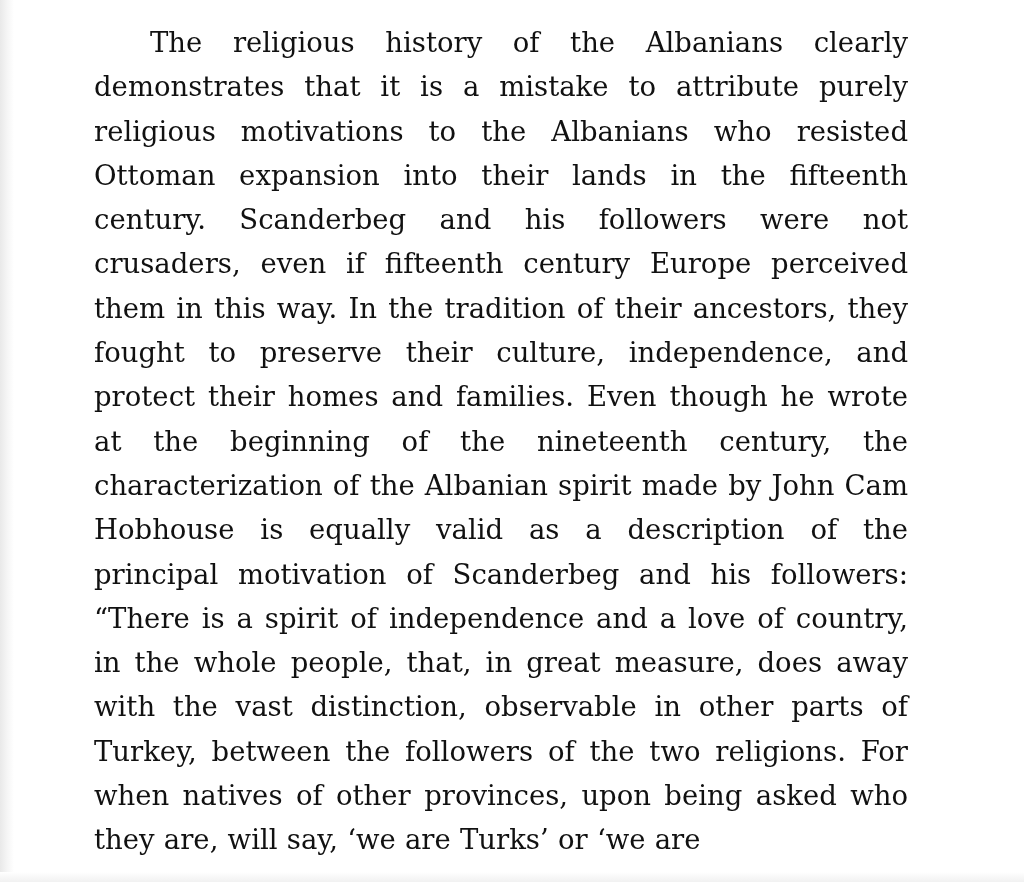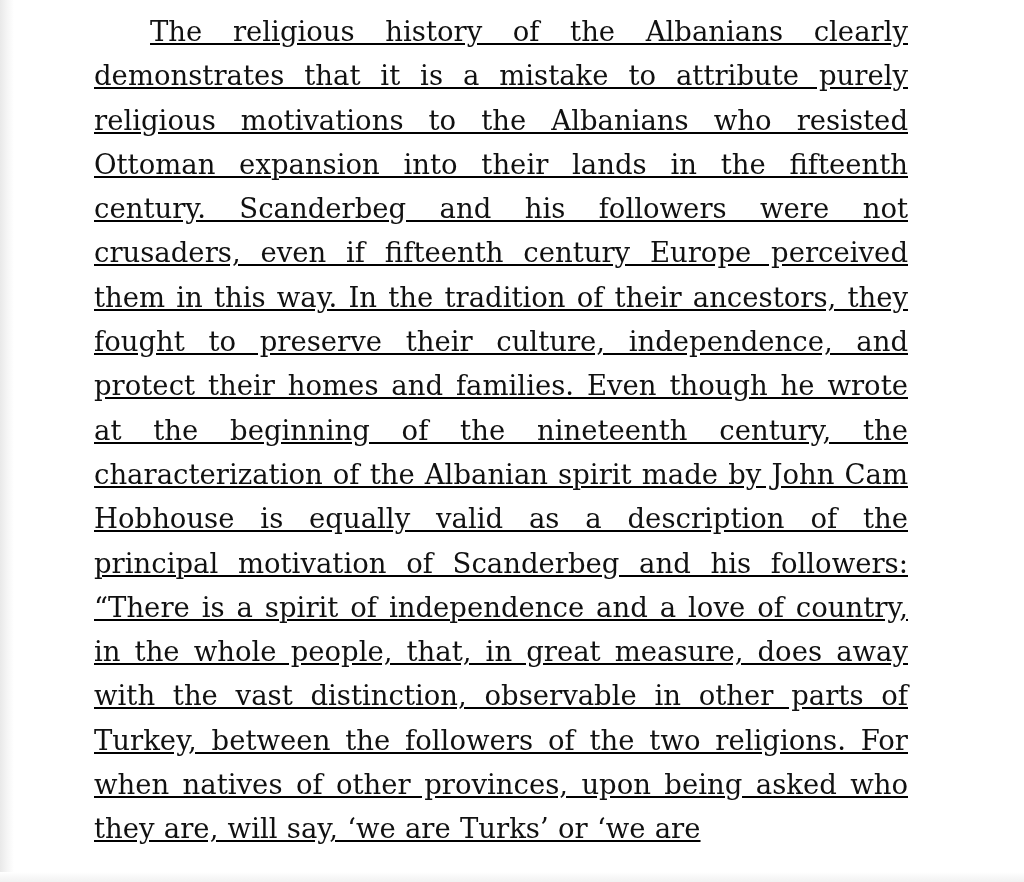--- a/index.html
+++ b/index.html
@@ -33,23 +33,22 @@
     position: absolute;
     left: 0;
     bottom: 0;
     width: 1024px;
     height: 10px;
     background: linear-gradient(to top, #f1f1f1 0%, #ffffff 100%);
   }
   .text-block {
     position: absolute;
     left: 94px;
-    top: 9px;
+    top: 20px;
     width: 814px;
-    text-decoration: underline;
   }
   .body-paragraph {
     margin: 0;
     font-family: "DejaVu Serif", serif;
     font-size: 27.5px;
     line-height: 44.3px;
     color: #111111;
     text-align: justify;
     text-indent: 56px;
     -webkit-hyphens: manual;

